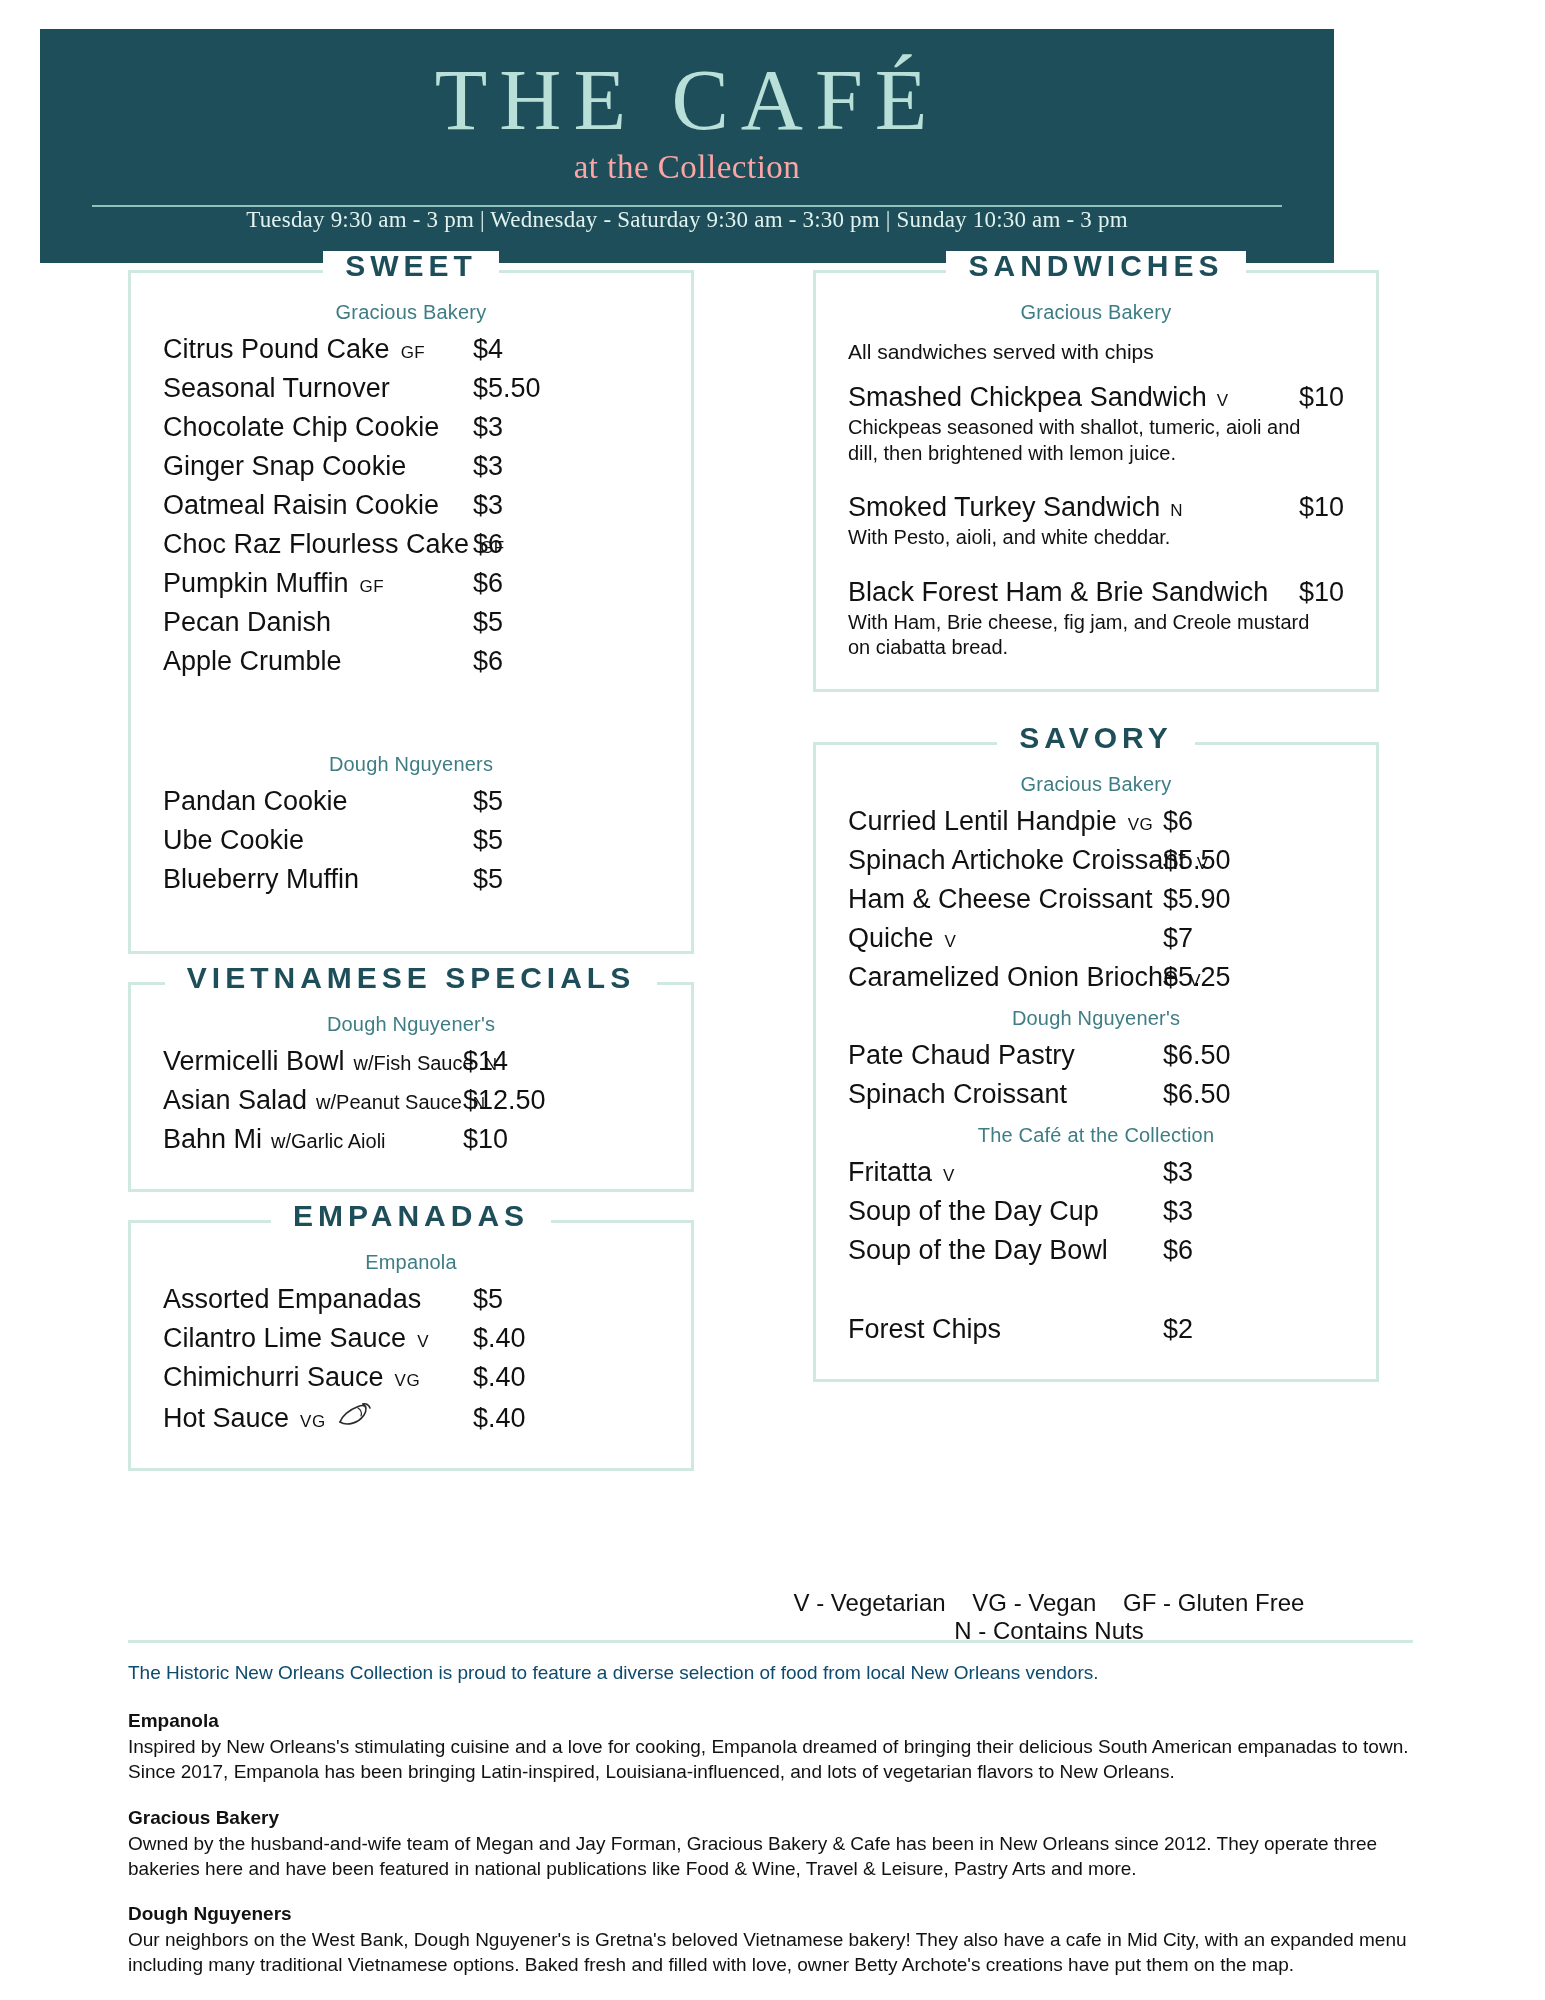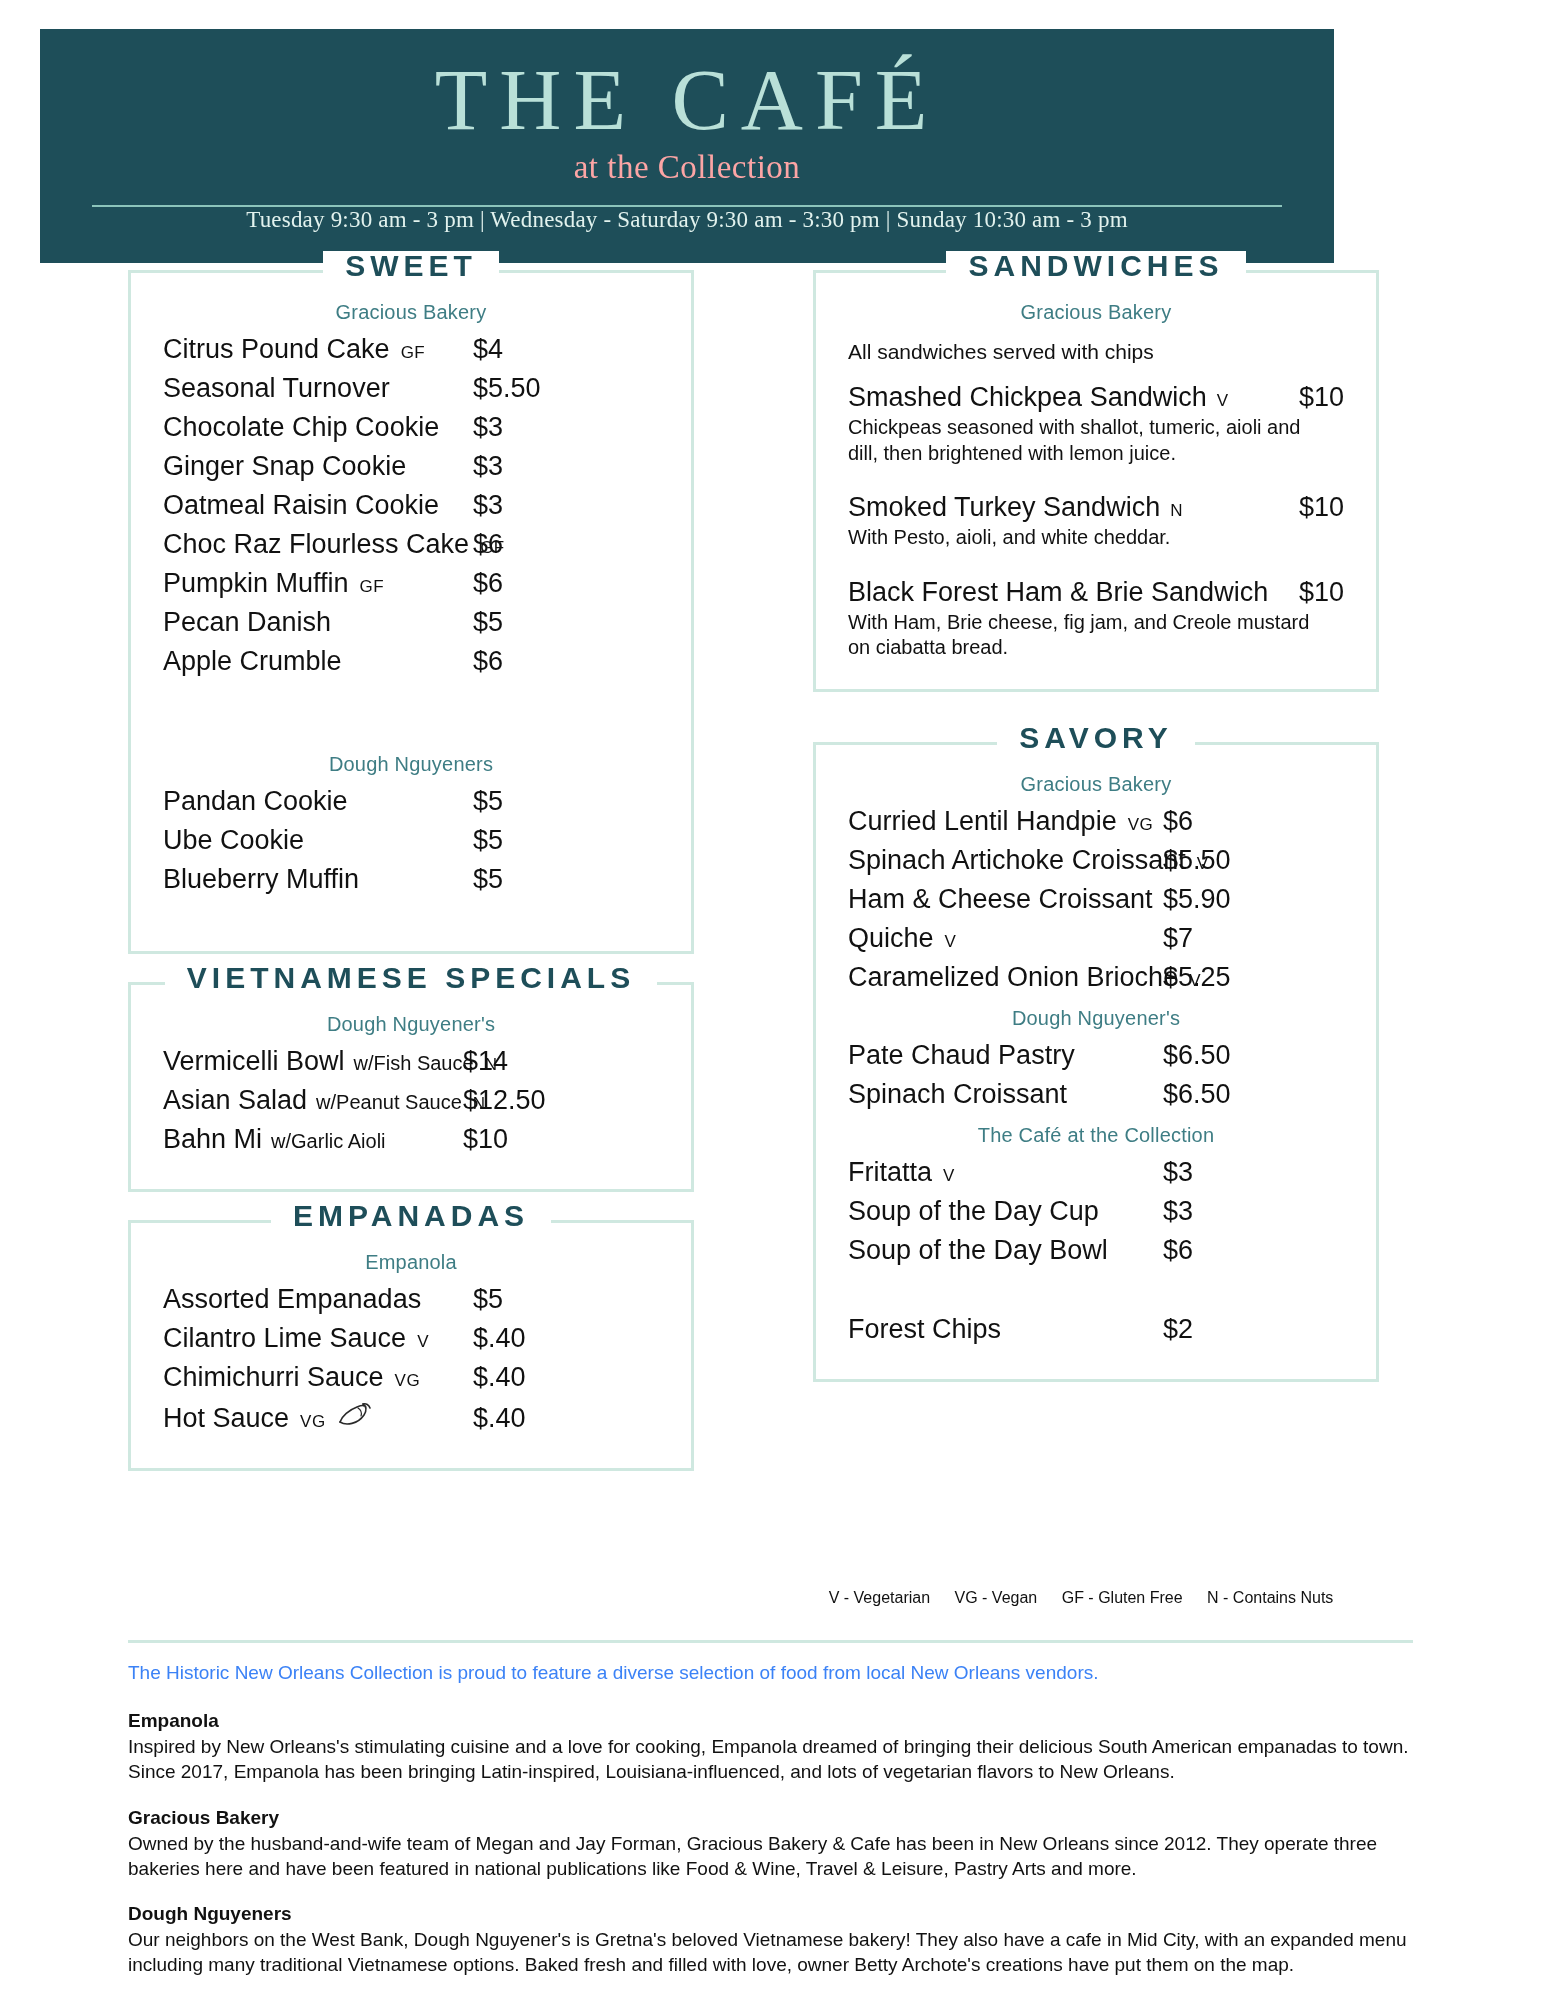--- a/index.html
+++ b/index.html
@@ -215,45 +215,45 @@
     font-size: 20px;
     line-height: 1.28;
     color: #111111;
     margin-top: 2px;
     max-width: 470px;
   }
 
   
   .legend {
     position: absolute;
-    left: 798px;
+    left: 766px;
     top: 1589px;
     width: 566px;
     text-align: center;
-    font-size: 16px;
+    font-size: 24px;
     color: #111111;
   }
   .legend span { margin: 0 10px; white-space: nowrap; }
 
   
   .footer {
     position: absolute;
     left: 128px;
     top: 1640px;
     width: 1285px;
   }
   .footer-rule {
     width: 100%;
     height: 3px;
     background: #cfe8e0;
     margin-bottom: 19px;
   }
   .footer-lead {
     font-size: 19px;
-    color: #3b82f6;
+    color: #0c4a6e;
     margin: 0 0 26px 0;
   }
   .footer-block { margin-bottom: 22px; }
   .footer-block:last-child { margin-bottom: 0; }
   .footer-h {
     font-size: 19px;
     font-weight: bold;
     color: #111111;
     margin: 0 0 2px 0;
   }

